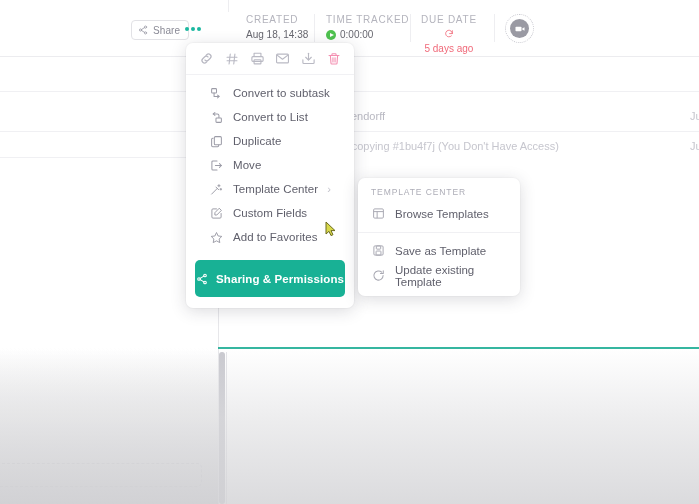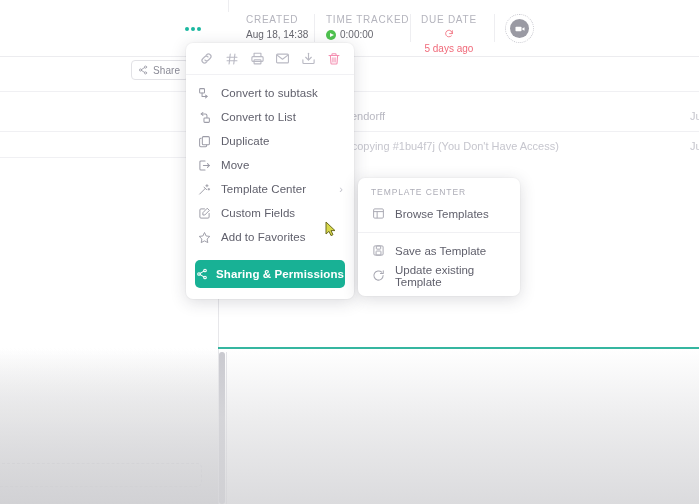--- a/index.html
+++ b/index.html
@@ -41,21 +41,20 @@
   .share-btn {
     position: absolute;
     left: 131px; top: 20px;
     height: 20px;
     padding: 0 8px 0 6px;
     display: flex; align-items: center; gap: 5px;
     border: 1px solid #e2e2e6;
     border-radius: 4px;
     background: #ffffff;
     cursor: pointer;
-    margin-top: 40px;
   }
   .share-btn .lbl {
     font-size: 10px;
     color: #8a8a96;
     letter-spacing: .1px;
   }
 
   .dots-btn {
     position: absolute;
     left: 183px; top: 22px;
@@ -214,21 +213,21 @@
     display: flex; align-items: center; justify-content: space-between;
     padding: 0 11px;
     border-bottom: 1px solid #f1f1f4;
   }
   .ctx-iconrow .ic {
     width: 18px; height: 18px;
     display: flex; align-items: center; justify-content: center;
     cursor: pointer;
   }
 
-  .ctx-items { padding: 6px 0 7px; }
+  .ctx-items { padding: 6px 12px 7px; }
 
   .ctx-item {
     height: 24px;
     display: flex; align-items: center;
     padding: 0 11px;
     gap: 10px;
     cursor: pointer;
     position: relative;
   }
   .ctx-item .ic {
@@ -241,21 +240,21 @@
     color: #5f5f6b;
     letter-spacing: .05px;
   }
   .ctx-item .chev {
     position: absolute; right: 11px;
     font-size: 11px; color: #c2c2cb; line-height: 1;
   }
 
   .ctx-cta {
     margin: 4px 9px 11px;
-    height: 28px;
+    height: 37px;
     border-radius: 5px;
     background: #18b195;
     display: flex; align-items: center; justify-content: center;
     gap: 8px;
     cursor: pointer;
   }
   .ctx-cta .lbl {
     font-size: 11.5px; font-weight: bold; color: #ffffff;
     letter-spacing: .1px;
   }

